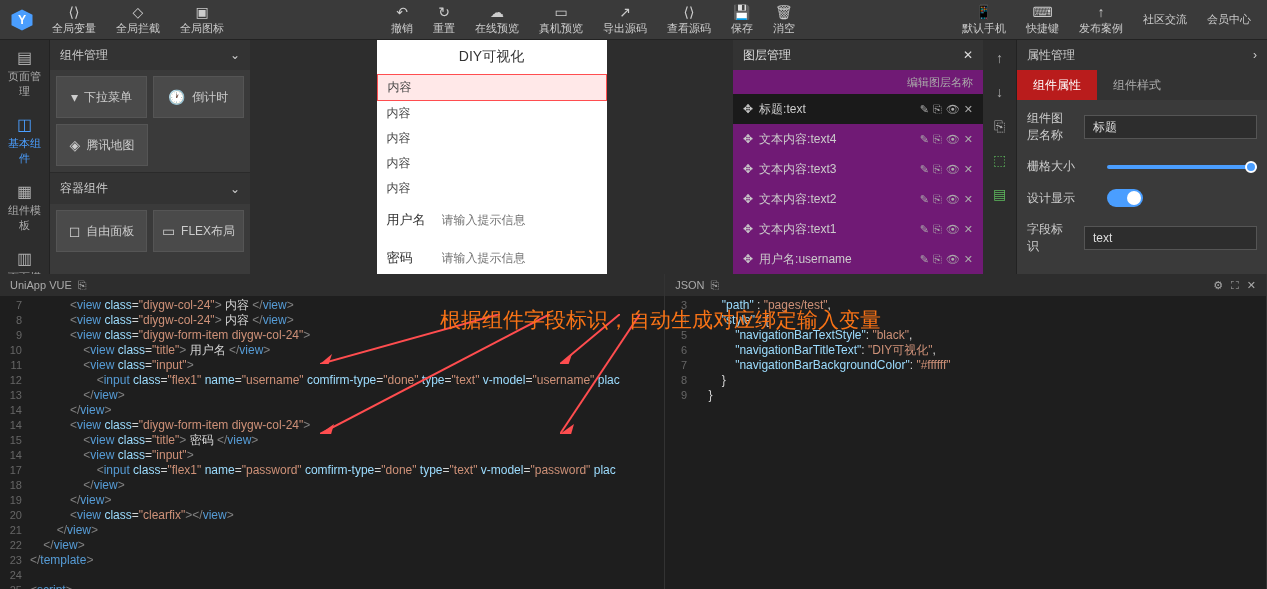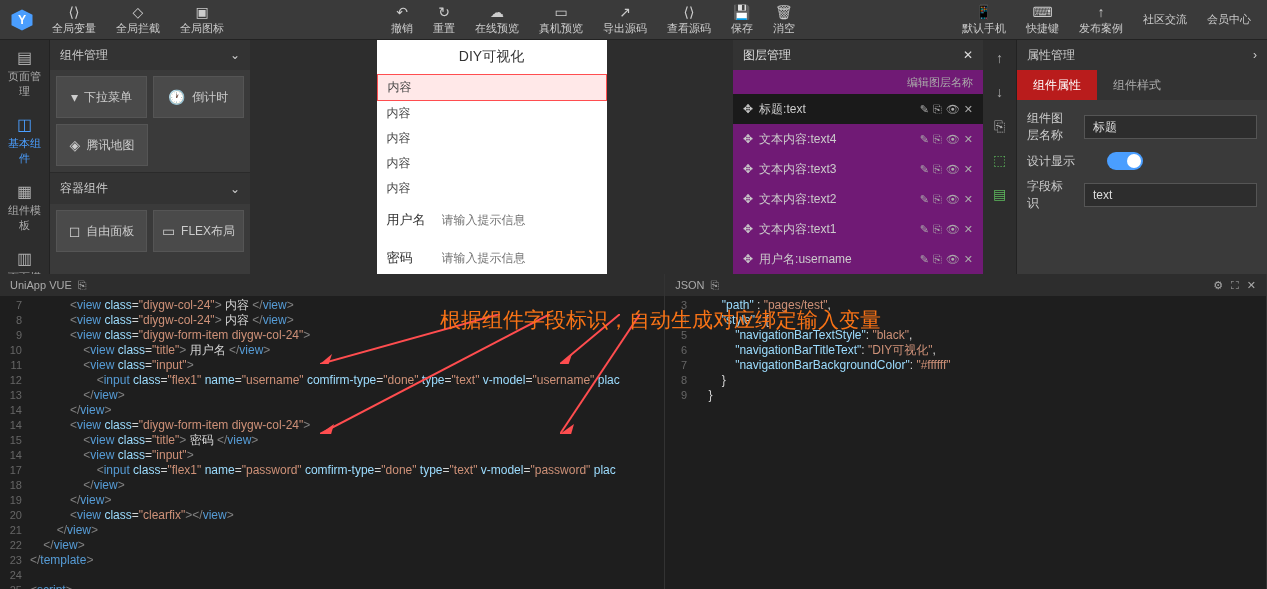--- a/index.html
+++ b/index.html
@@ -38,21 +38,21 @@
 .layer-item.sel{background:#1a1a1a}
 .layer-item .li-left{display:flex;align-items:center;gap:6px}
 .layer-item .li-right{display:flex;gap:4px;font-size:11px;color:#aaa}
 .right-rail{width:34px;background:#2d2d2d;border-right:1px solid #222;display:flex;flex-direction:column;align-items:center;padding-top:8px;gap:14px}
 .right-rail .ri{width:20px;height:20px;display:flex;align-items:center;justify-content:center;color:#aaa;cursor:pointer;font-size:14px}
 .right-rail .ri.green{color:#5cb85c}
 .prop-panel{width:250px;background:#3a3a3a;display:flex;flex-direction:column}
 .prop-tabs{display:flex;background:#333;height:30px}
 .prop-tab{padding:0 16px;display:flex;align-items:center;cursor:pointer;font-size:12px;color:#aaa}
 .prop-tab.active{background:#b91c1c;color:#fff}
-.prop-body{padding:10px;display:flex;flex-direction:column;gap:8px}
+.prop-body{padding:10px;display:flex;flex-direction:column;gap:14px}
 .prop-row{display:flex;align-items:center;gap:10px}
 .prop-label{width:70px;color:#ccc;font-size:12px}
 .prop-input{flex:1;background:#2d2d2d;border:1px solid #555;padding:4px 8px;color:#ddd;font-size:12px}
 .slider-track{flex:1;height:4px;background:#4a9eff;position:relative;border-radius:2px}
 .slider-thumb{position:absolute;right:0;top:-4px;width:12px;height:12px;background:#4a9eff;border-radius:50%;border:2px solid #fff}
 .switch{width:36px;height:18px;background:#4a9eff;border-radius:9px;position:relative;cursor:pointer}
 .switch::after{content:'';position:absolute;width:14px;height:14px;background:#fff;border-radius:50%;top:2px;right:2px}
 .bottom{height:315px;display:flex;background:#1e1e1e}
 .code-pane{flex:1;display:flex;flex-direction:column;border-right:1px solid #333;position:relative}
 .code-hdr{height:22px;display:flex;align-items:center;padding:0 10px;background:#2d2d2d;color:#aaa;font-size:11px;gap:6px}
@@ -325,20 +325,26 @@
     <div class="prop-tabs">
       <div class="prop-tab active">组件属性</div>
       <div class="prop-tab">组件样式</div>
     </div>
     <div class="prop-body">
       <div class="prop-row">
         <span class="prop-label">组件图层名称</span>
         <input class="prop-input" value="标题" style="">
       </div>
       <div class="prop-row">
+        <span class="prop-label">栅格大小</span>
+        <div class="slider-track">
+            <div class="slider-thumb"></div>
+          </div>
+      </div>
+      <div class="prop-row">
         <span class="prop-label">设计显示</span>
         <div class="switch"></div>
       </div>
       <div class="prop-row">
         <span class="prop-label">字段标识</span>
         <input class="prop-input" value="text" style="">
       </div>
     </div>
   </div>
 </div>

